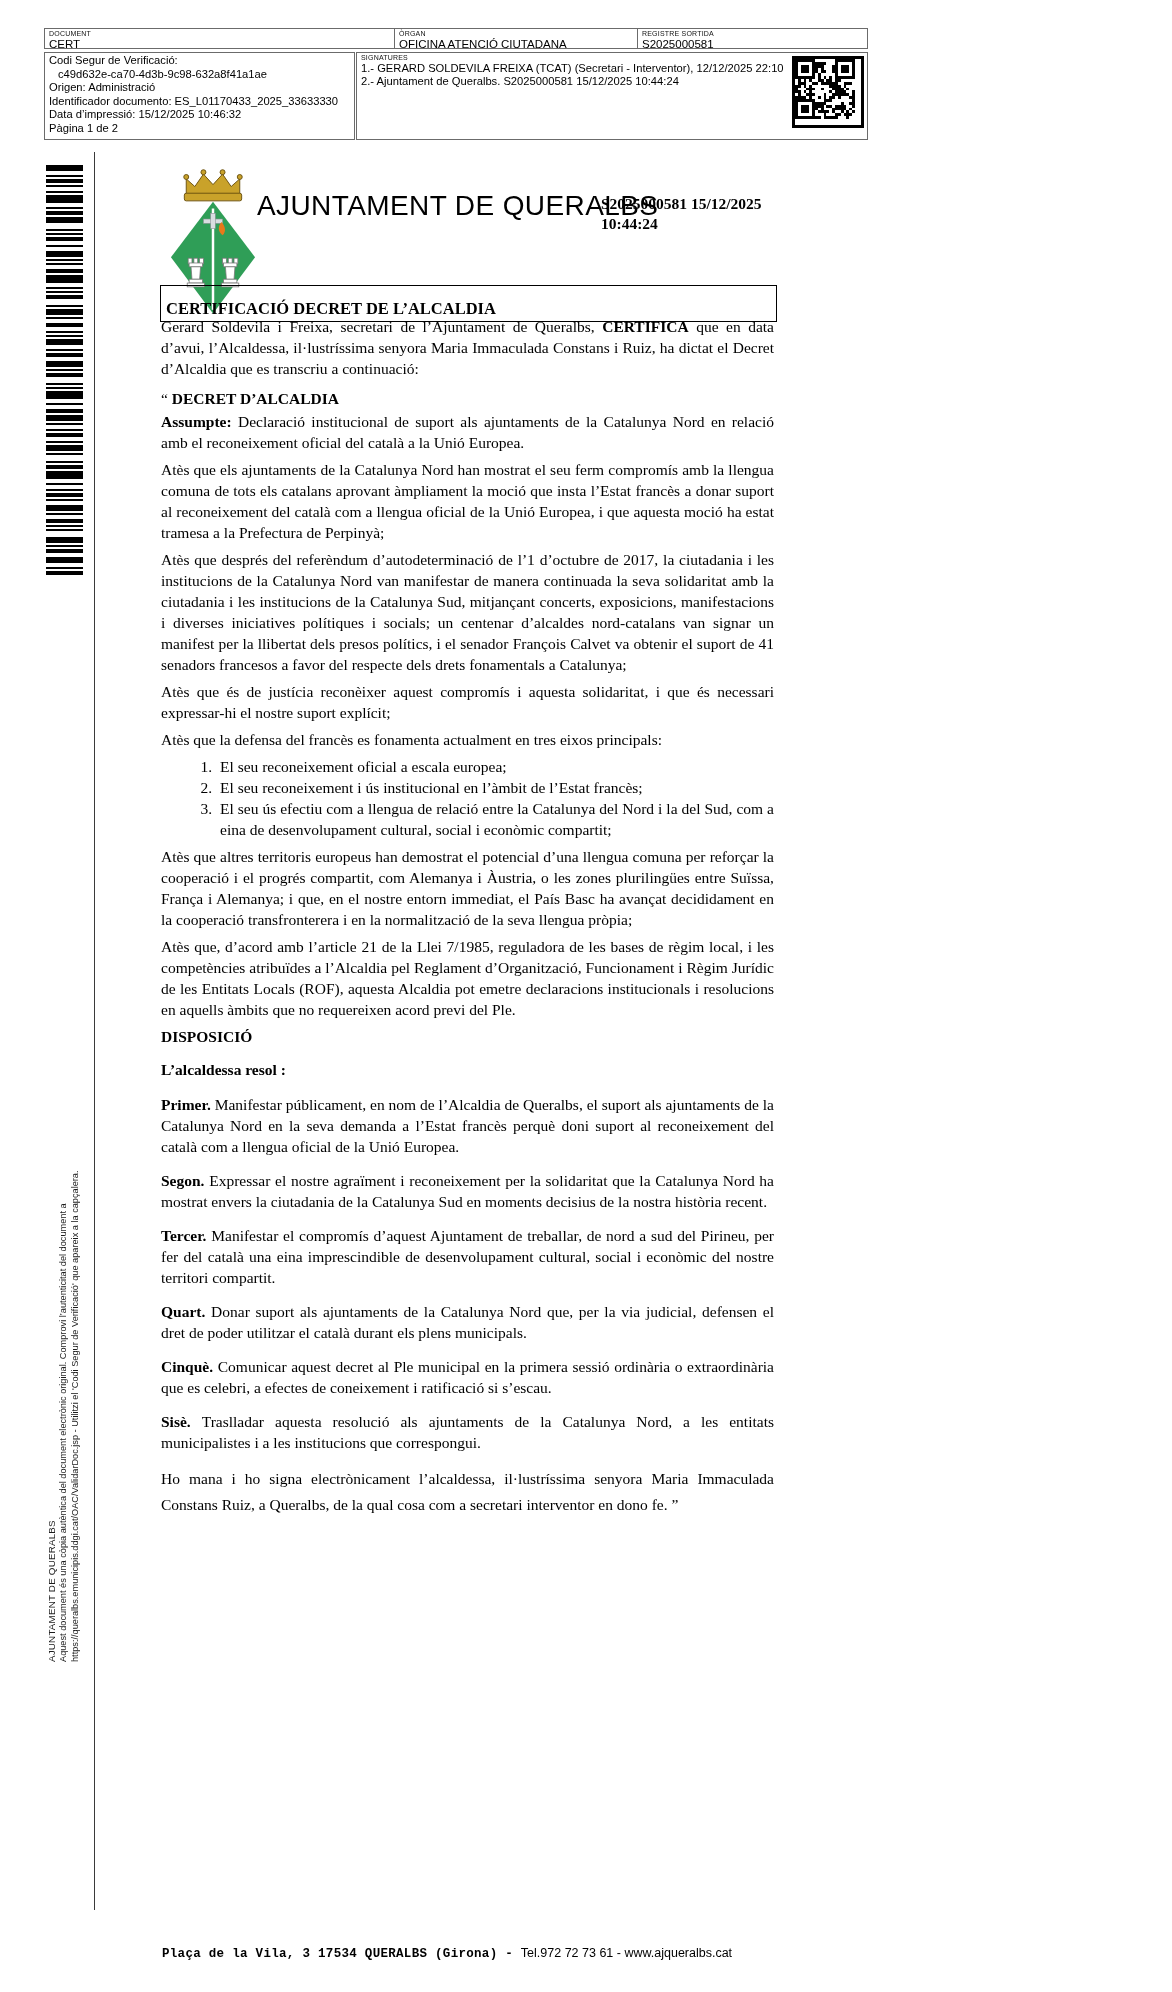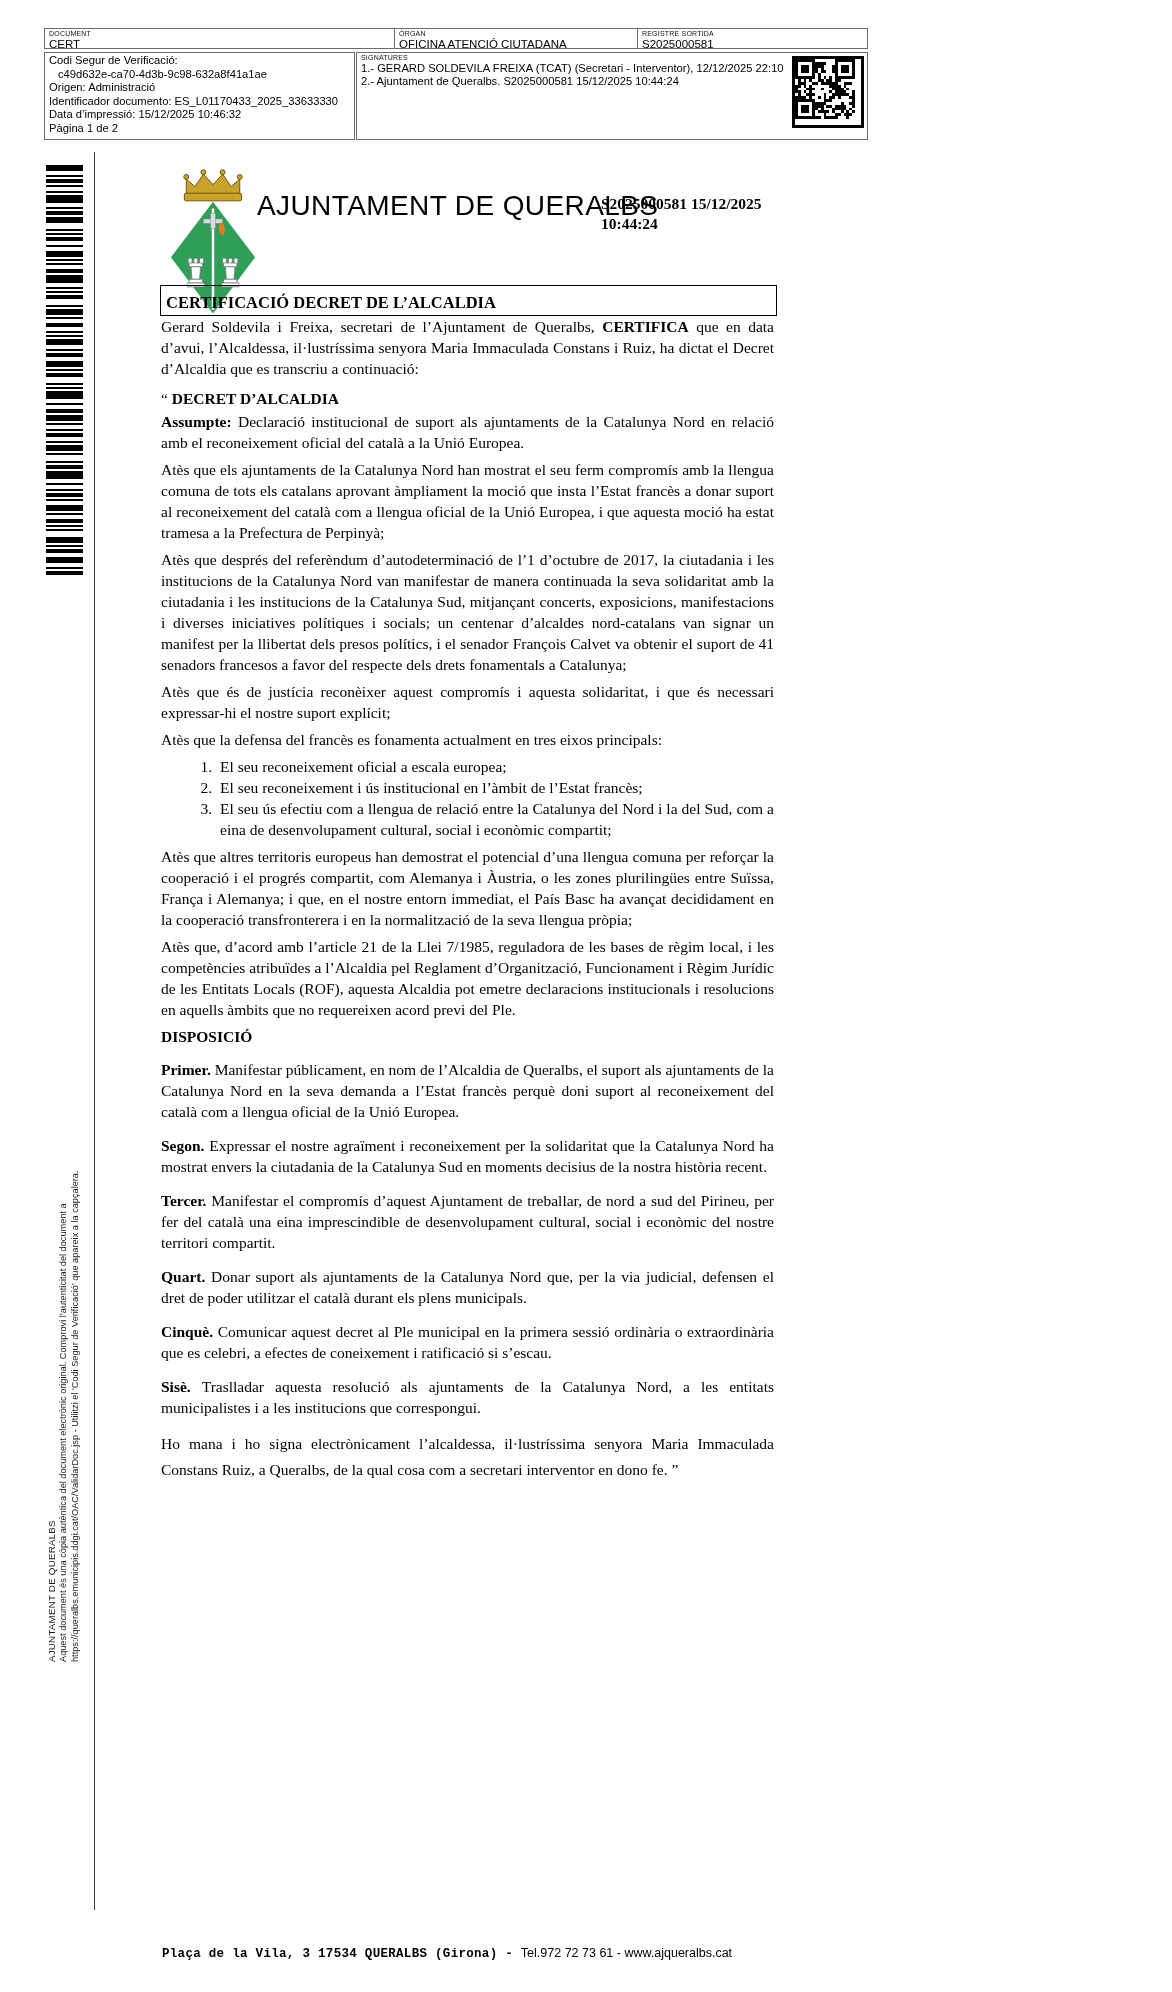--- a/index.html
+++ b/index.html
@@ -15,21 +15,21 @@
   .vlines .indent{padding-left:9px;}
   .sig-item{font-size:11.2px;line-height:13.2px;white-space:nowrap;}
   .qr-box{position:absolute;left:792px;top:56px;width:66px;height:66px;border:3px solid #000;background:#fff;}
   
   .org-title{position:absolute;left:257px;top:190px;font-family:"Liberation Sans",sans-serif;
              font-size:28px;letter-spacing:.4px;white-space:nowrap;}
   .registry{position:absolute;left:601px;top:194px;width:185px;font-weight:bold;
             font-size:15.5px;line-height:19.5px;}
   
   .doc-title{position:absolute;left:160px;top:285px;width:617px;box-sizing:border-box;
-             border:1px solid #000;padding:7px 5px 2px;font-weight:bold;font-size:16.5px;white-space:nowrap;}
+             border:1px solid #000;padding:13px 5px 2px;font-weight:bold;font-size:16.5px;white-space:nowrap;}
   .doc-body{position:absolute;left:161px;top:316px;width:613px;font-size:15.5px;
             line-height:21px;text-align:justify;}
   .doc-body p{margin:0 0 6px;}
   .doc-body p.tight{margin-bottom:2px;}
   .doc-body p.res{margin-bottom:13px;}
   .doc-body p.lh-lg{line-height:26px;}
   .b{font-weight:bold;}
   .doc-body ol{margin:0 0 6px;padding-left:55px;}
   .doc-body ol li{padding-left:4px;}
   
@@ -469,20 +469,21 @@
     <ol>
       <li>El seu reconeixement oficial a escala europea;</li>
       <li>El seu reconeixement i ús institucional en l’àmbit de l’Estat francès;</li>
       <li>El seu ús efectiu com a llengua de relació entre la Catalunya del Nord i la del Sud, com a eina de desenvolupament cultural, social i econòmic compartit;</li>
     </ol>
 
     <p>Atès que altres territoris europeus han demostrat el potencial d’una llengua comuna per reforçar la cooperació i el progrés compartit, com Alemanya i Àustria, o les zones plurilingües entre Suïssa, França i Alemanya; i que, en el nostre entorn immediat, el País Basc ha avançat decididament en la cooperació transfronterera i en la normalització de la seva llengua pròpia;</p>
     <p>Atès que, d’acord amb l’article 21 de la Llei 7/1985, reguladora de les bases de règim local, i les competències atribuïdes a l’Alcaldia pel Reglament d’Organització, Funcionament i Règim Jurídic de les Entitats Locals (ROF), aquesta Alcaldia pot emetre declaracions institucionals i resolucions en aquells àmbits que no requereixen acord previ del Ple.</p>
 
     <p class="b" style="margin-bottom:12px">DISPOSICIÓ</p>
+    <p class="b" style="margin-bottom:14px">L’alcaldessa resol :</p>
 
     <p class="res"><span class="b">Primer. </span><span>Manifestar públicament, en nom de l’Alcaldia de Queralbs, el suport als ajuntaments de la Catalunya Nord en la seva demanda a l’Estat francès perquè doni suport al reconeixement del català com a llengua oficial de la Unió Europea.</span></p>
     <p class="res"><span class="b">Segon. </span><span>Expressar el nostre agraïment i reconeixement per la solidaritat que la Catalunya Nord ha mostrat envers la ciutadania de la Catalunya Sud en moments decisius de la nostra història recent.</span></p>
     <p class="res"><span class="b">Tercer. </span><span>Manifestar el compromís d’aquest Ajuntament de treballar, de nord a sud del Pirineu, per fer del català una eina imprescindible de desenvolupament cultural, social i econòmic del nostre territori compartit.</span></p>
     <p class="res"><span class="b">Quart. </span><span>Donar suport als ajuntaments de la Catalunya Nord que, per la via judicial, defensen el dret de poder utilitzar el català durant els plens municipals.</span></p>
     <p class="res"><span class="b">Cinquè. </span><span>Comunicar aquest decret al Ple municipal en la primera sessió ordinària o extraordinària que es celebri, a efectes de coneixement i ratificació si s’escau.</span></p>
     <p class="res"><span class="b">Sisè. </span><span>Traslladar aquesta resolució als ajuntaments de la Catalunya Nord, a les entitats municipalistes i a les institucions que correspongui.</span></p>
 
     <p class="lh-lg" style="margin-bottom:16px">Ho mana i ho signa electrònicament l’alcaldessa,  il·lustríssima senyora Maria Immaculada Constans Ruiz, a Queralbs, de la qual cosa com a secretari interventor en dono fe. ”</p>
   </div>

